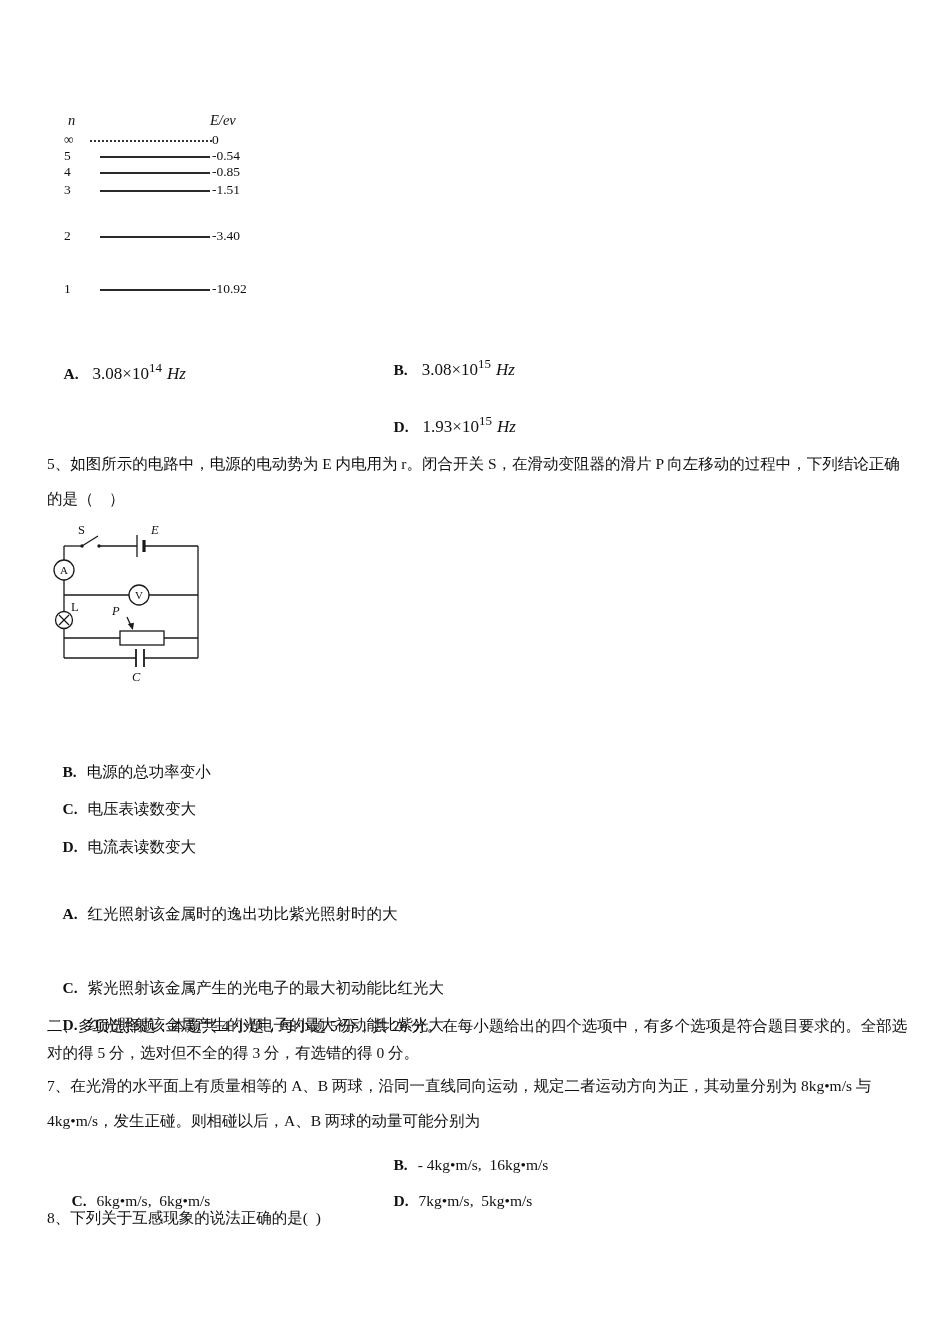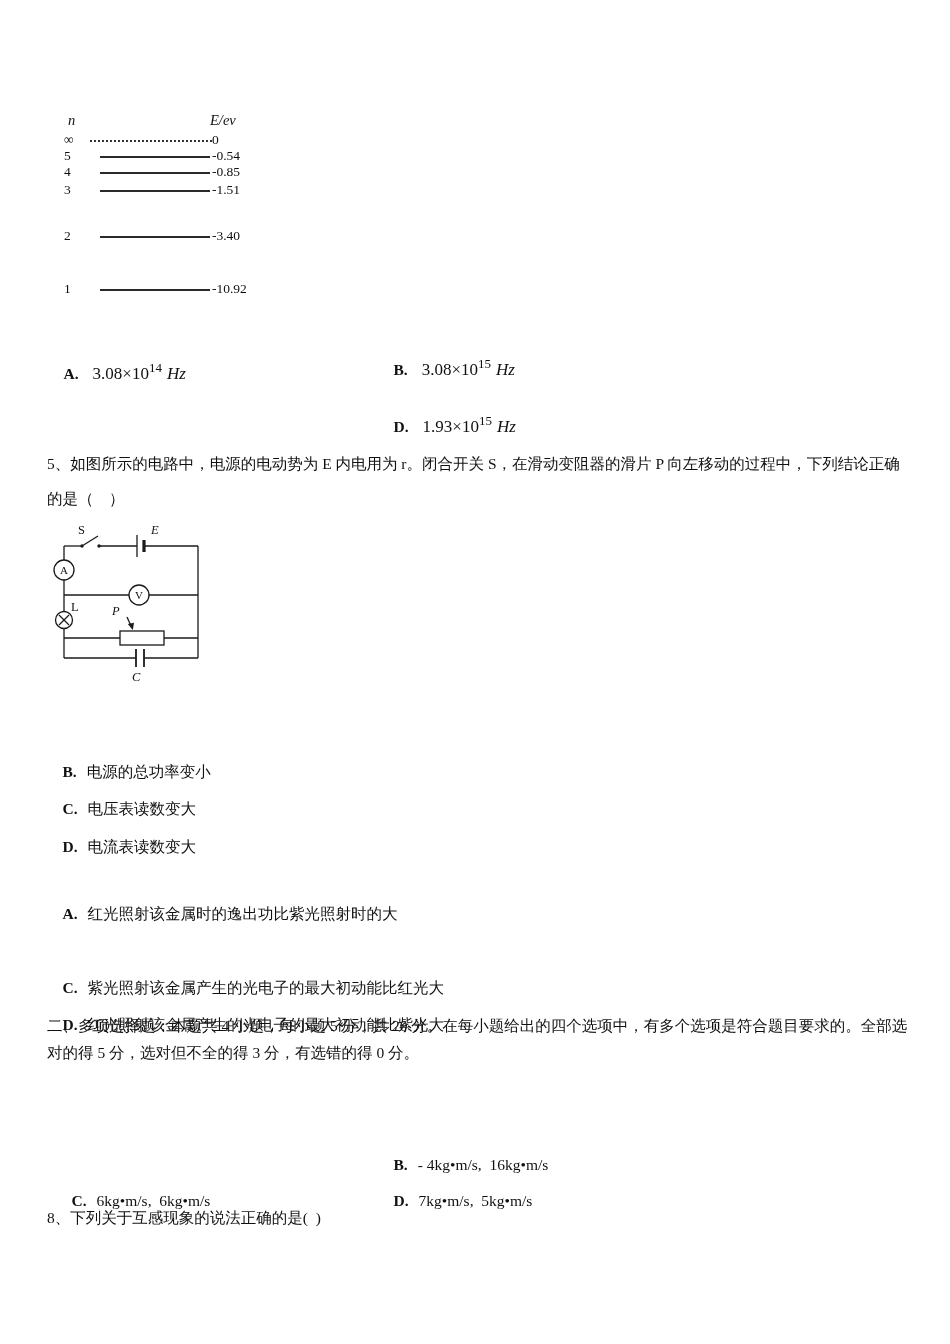--- a/index.html
+++ b/index.html
@@ -138,20 +138,21 @@
   </div>
   <div class="opt" style="top:960px;left:47px">
     <span class="opt-label">C.</span><span class="opt-text">紫光照射该金属产生的光电子的最大初动能比红光大</span>
   </div>
   <div class="opt" style="top:997px;left:47px">
     <span class="opt-label">D.</span><span class="opt-text">红光照射该金属产生的光电子的最大初动能比紫光大</span>
   </div>
 
   <div class="heading" style="top:1012px">二、多项选择题：本题共 4 小题，每小题 5 分，共 20 分。在每小题给出的四个选项中，有多个选项是符合题目要求的。全部选对的得 5 分，选对但不全的得 3 分，有选错的得 0 分。</div>
 
+  <div class="qtext" style="top:1068px">7、在光滑的水平面上有质量相等的 A、B 两球，沿同一直线同向运动，规定二者运动方向为正，其动量分别为 8kg•m/s 与 4kg•m/s，发生正碰。则相碰以后，A、B 两球的动量可能分别为</div>
   <div class="opt" style="top:1138px;left:378px">
     <span class="opt-label">B.</span><span class="opt-text">- 4kg•m/s,  16kg•m/s</span>
   </div>
   <div class="opt" style="top:1174px;left:56px">
     <span class="opt-label">C.</span><span class="opt-text">6kg•m/s,  6kg•m/s</span>
   </div>
   <div class="opt" style="top:1174px;left:378px">
     <span class="opt-label">D.</span><span class="opt-text">7kg•m/s,  5kg•m/s</span>
   </div>
 

